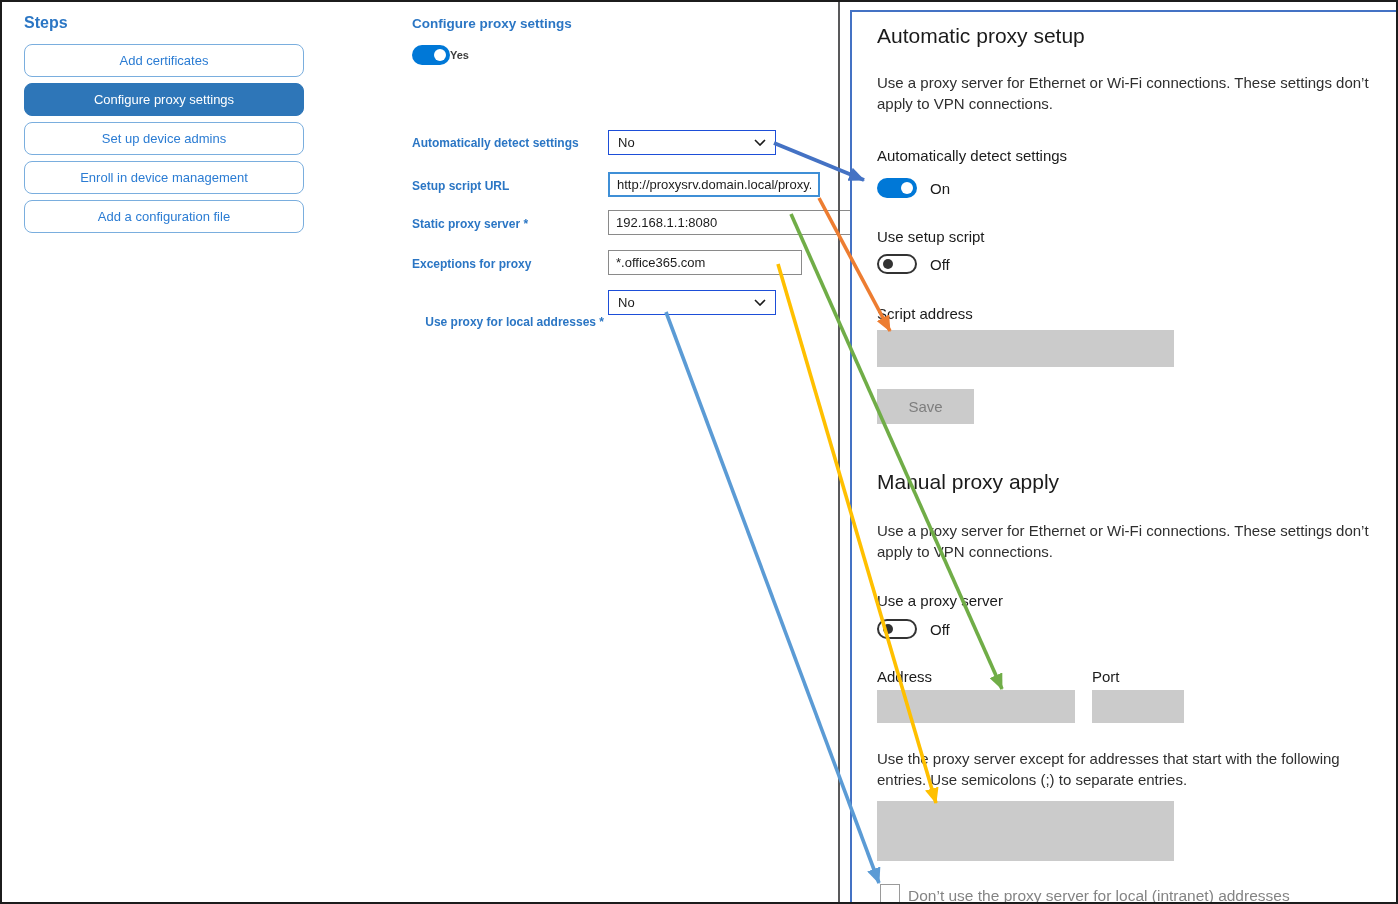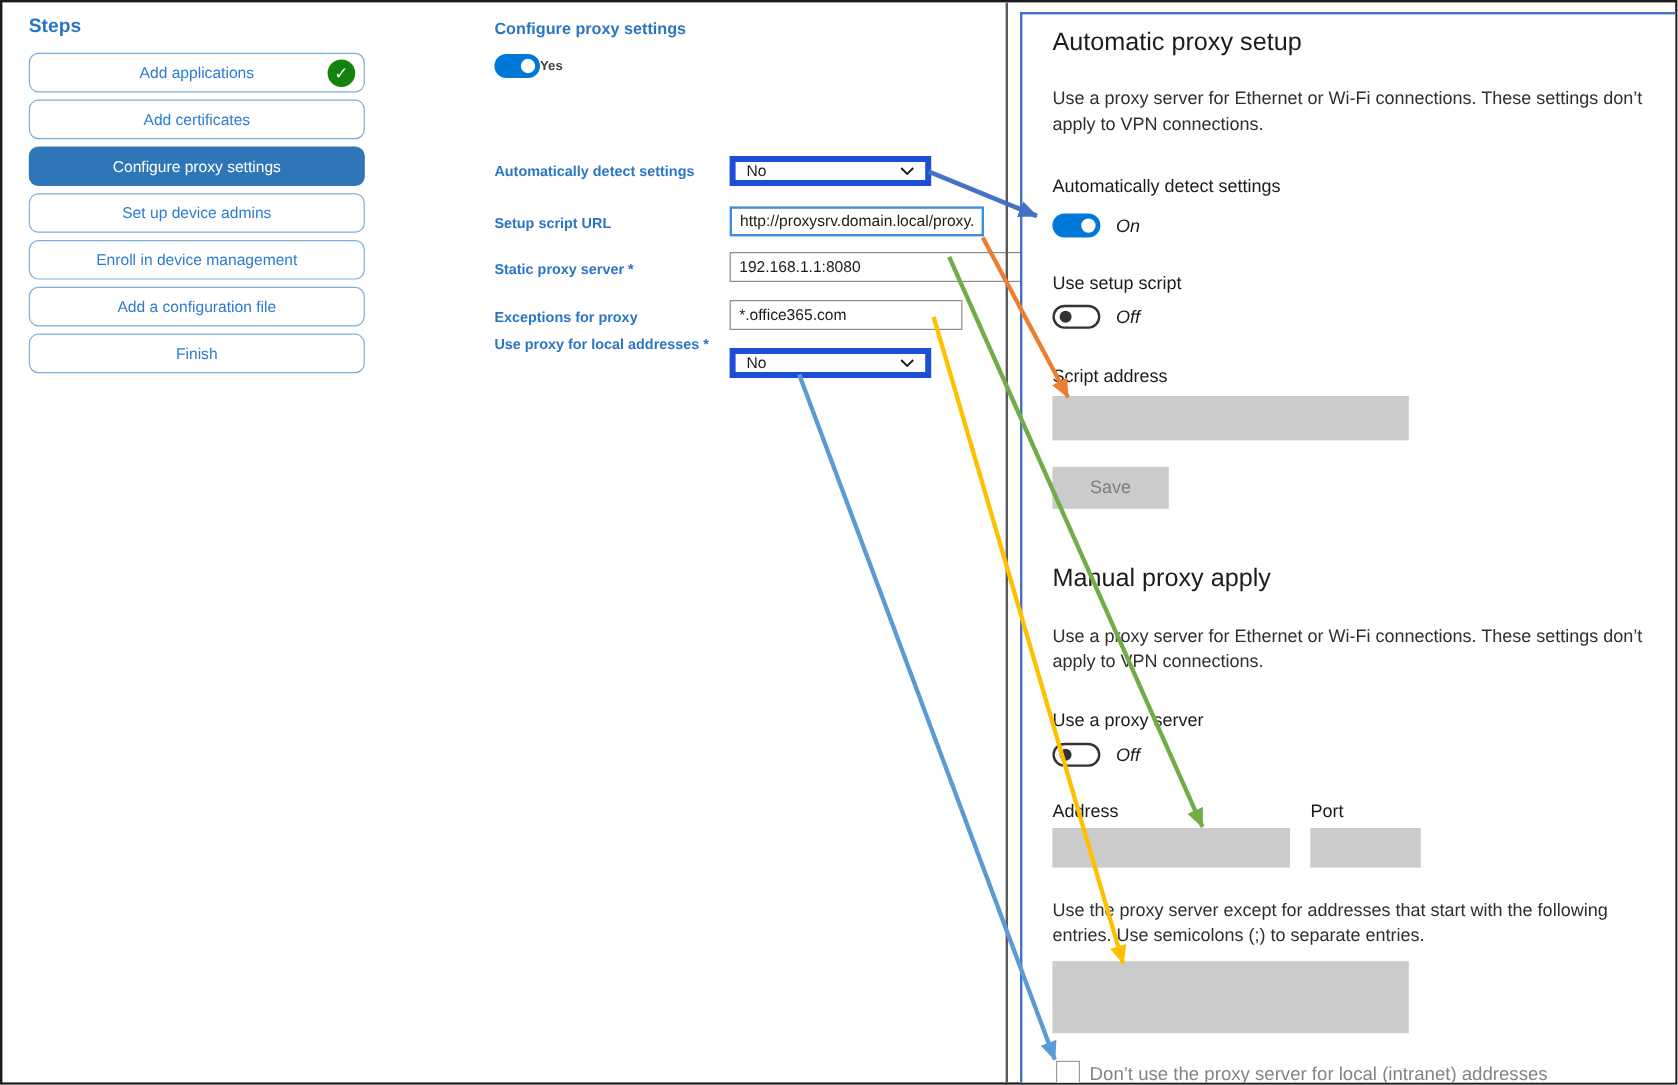--- a/index.html
+++ b/index.html
@@ -30,21 +30,21 @@
   .form-title { position: absolute; left: 0; top: 14px; font-size: 13.5px; font-weight: bold; color: #2b76c4; }
   .form-toggle-row { position: absolute; left: 0; top: 43px; display: flex; align-items: center; }
   .form-toggle-row .toggle-label { font-size: 11px; font-weight: bold; color: #3d3d3d; }
 
   .field-label {
     position: absolute; left: 0; width: 192px;
     font-size: 12px; font-weight: bold; color: #2b76c4;
   }
   .ctl { position: absolute; left: 196px; height: 25px; background: #fff; }
   .select-box {
-    width: 168px; border: 5px solid #1d4ed8;
+    width: 168px; border: 1px solid #1d4ed8;
     display: flex; align-items: center; justify-content: space-between;
     padding: 0 9px; font-size: 13px; color: #1b1b1b; cursor: pointer;
   }
   .text-input {
     width: 254px; border: 1px solid #8a8a8a; font-size: 13px; color: #1b1b1b;
     padding: 0 7px; font-family: "Liberation Sans", sans-serif; height: 25px;
   }
   .text-input.focused { border: 2px solid #3f8fd6; width: 212px; }
 
   
@@ -57,60 +57,53 @@
   
   .divider { position: absolute; left: 836px; top: 0; width: 2px; height: 904px; background: #59595b; }
   .settings-panel {
     position: absolute; left: 848px; top: 8px; width: 550px; height: 896px;
     border-top: 2px solid #4472c4; border-left: 2px solid #4472c4; background: #fff;
   }
   .settings-panel > * { position: absolute; }
   .h-settings { font-size: 21px; font-weight: 400; color: #1b1b1b; }
   .p-settings { font-size: 15px; line-height: 21px; color: #2f2f2f; }
   .lbl-settings { font-size: 15px; color: #1b1b1b; }
-  .toggle-state { font-size: 15px; color: #1b1b1b; font-style: italic; }
+  .toggle-state { font-size: 15px; color: #1b1b1b; }
   .gray-box { background: #cbcbcb; }
   .save-btn {
     width: 97px; height: 35px; background: #cbcbcb; border: none;
     font-size: 15px; color: #7e7e7e; font-family: "Liberation Sans", sans-serif; cursor: pointer;
   }
   .checkbox { width: 20px; height: 20px; border: 1px solid #9a9a9a; background: #fff; cursor: pointer; }
   .checkbox-label { font-size: 15.5px; color: #848484; }
 
   
   .arrows { position: absolute; left: 0; top: 0; width: 1398px; height: 904px; pointer-events: none; }
 </style>
 </head>
 <body>
 
 <div class="page">
 
   <aside class="sidebar">
     <div class="sidebar-title">Steps</div>
     <div class="step-btn">
-      <span>Add applications</span>
-      <span class="check-badge">✓</span>
-    </div>
-    <div class="step-btn">
       <span>Add certificates</span>
     </div>
     <div class="step-btn selected">
       <span>Configure proxy settings</span>
     </div>
     <div class="step-btn">
       <span>Set up device admins</span>
     </div>
     <div class="step-btn">
       <span>Enroll in device management</span>
     </div>
     <div class="step-btn">
       <span>Add a configuration file</span>
-    </div>
-    <div class="step-btn">
-      <span>Finish</span>
     </div>
   </aside>
 
   <main class="form">
     <div class="form-title">Configure proxy settings</div>
 
     <div class="form-toggle-row">
       <span class="toggle on" style="width:38px;">
           <span class="knob"></span>
         </span>
@@ -127,21 +120,21 @@
 
     <div class="field-label" style="top:177px;">Setup script URL</div>
     <input class="ctl text-input focused" style="top: 170px;" type="text" value="http://proxysrv.domain.local/proxy.pa">
 
     <div class="field-label" style="top:215px;">Static proxy server *</div>
     <input class="ctl text-input" style="top: 208px;" type="text" value="192.168.1.1:8080">
 
     <div class="field-label" style="top:255px;">Exceptions for proxy</div>
     <input class="ctl text-input" style="top: 248px; width: 194px;" type="text" value="*.office365.com">
 
-    <div class="field-label" style="top:278px;">Use proxy for local addresses *</div>
+    <div class="field-label" style="top:313px;text-align:right;">Use proxy for local addresses *</div>
     <div class="ctl select-box" style="top:288px;">
       <span>No</span>
       <svg width="12" height="7" viewBox="0 0 12 7">
           <polyline points="1,1 6,6 11,1" fill="none" stroke="#1b1b1b" stroke-width="1.6"></polyline>
         </svg>
     </div>
   </main>
 
   <div class="divider"></div>
 

